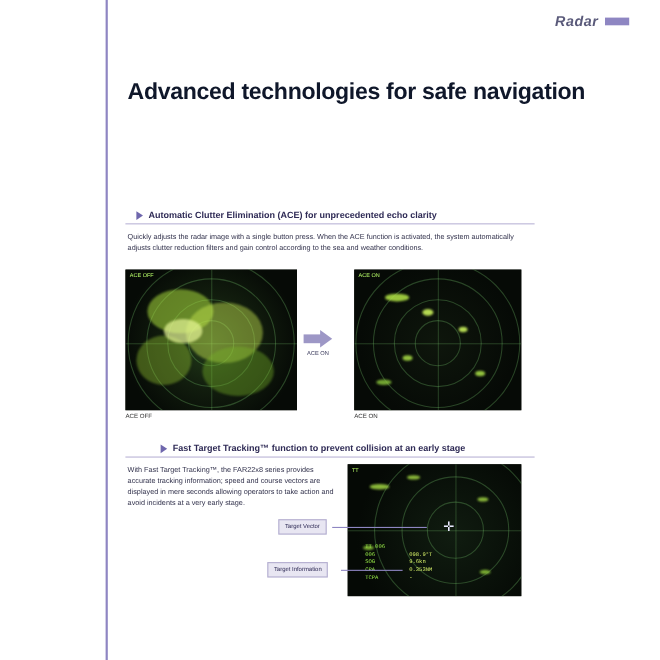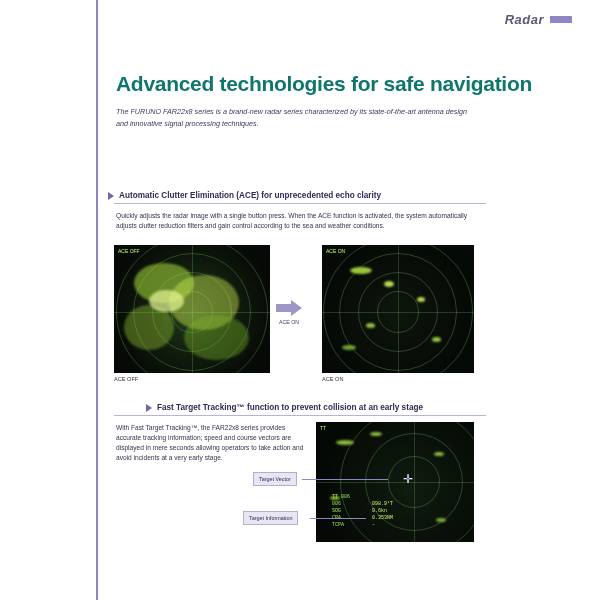--- a/index.html
+++ b/index.html
@@ -51,21 +51,21 @@
     height: 7px;
     background: #8e86c2;
   }
   
   .title {
     position: absolute;
     left: 116px;
     top: 72px;
     font-size: 21px;
     font-weight: bold;
-    color: #0f766e;
+    color: #0f172a;
     letter-spacing: -0.3px;
     white-space: nowrap;
   }
   .intro {
     position: absolute;
     left: 116px;
     top: 106px;
     width: 360px;
     font-size: 7.2px;
     line-height: 11.5px;
@@ -221,24 +221,23 @@
 
   <div class="left-rule"></div>
 
   <div class="brand">
     <span class="brand-text">Radar</span>
     <span class="brand-bar"></span>
   </div>
 
   <div class="title">Advanced technologies for safe navigation</div>
   <div class="intro">
-    <p>The FURUNO FAR22x8 series is a brand-new radar series characterized by its state-of-the-art antenna design and innovative signal processing techniques.</p>
-  </div>
-
-  <div class="section-head" style="left:108px; top:191px;">
+  </div>
+
+  <div class="section-head" style="left:124px; top:191px;">
     <span class="tri"></span>
     <span>Automatic Clutter Elimination (ACE) for unprecedented echo clarity</span>
   </div>
   <div class="rule" style="left:114px; top:203px; width:372px;"></div>
 
   <div class="body-text" style="left:116px; top:211px; width:362px;">Quickly adjusts the radar image with a single button press. When the ACE function is activated, the system automatically adjusts clutter reduction filters and gain control according to the sea and weather conditions.</div>
 
   <div class="radar" style="left:114px; top:245px; width:156px; height:128px;">
     <div class="sweep-bg"></div>
     <div class="ring" style="width:40px;height:40px;"></div>

